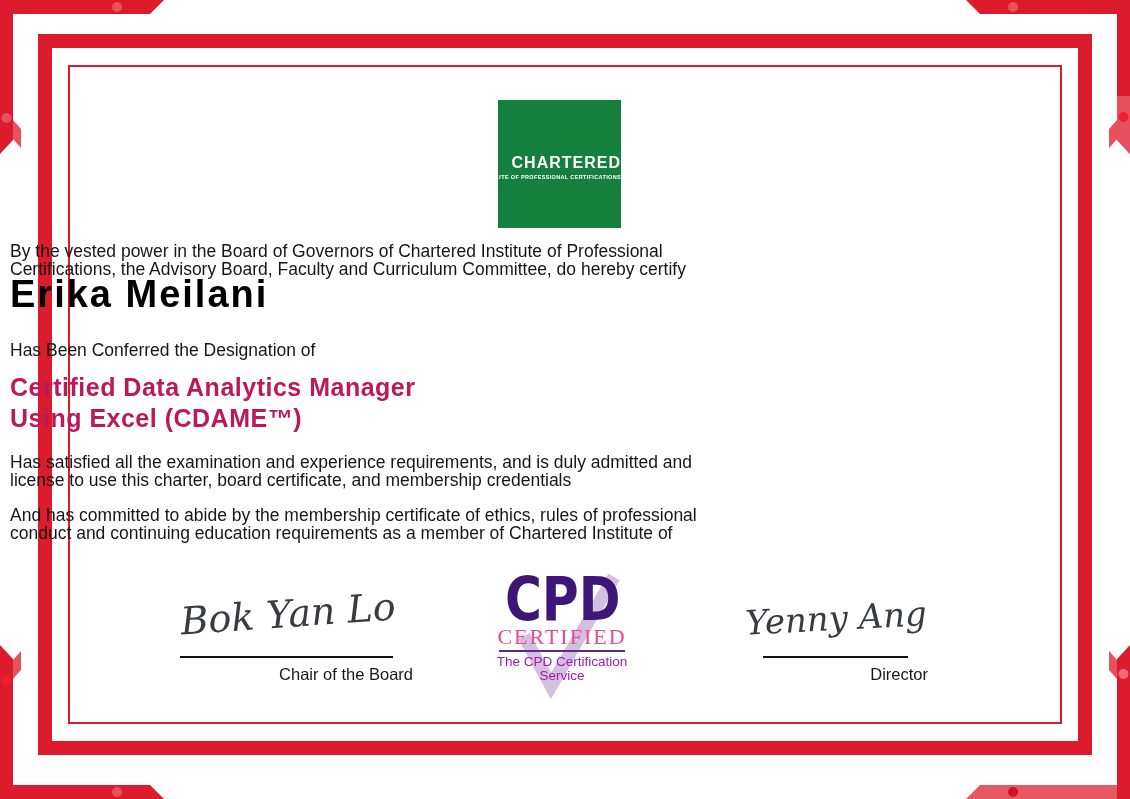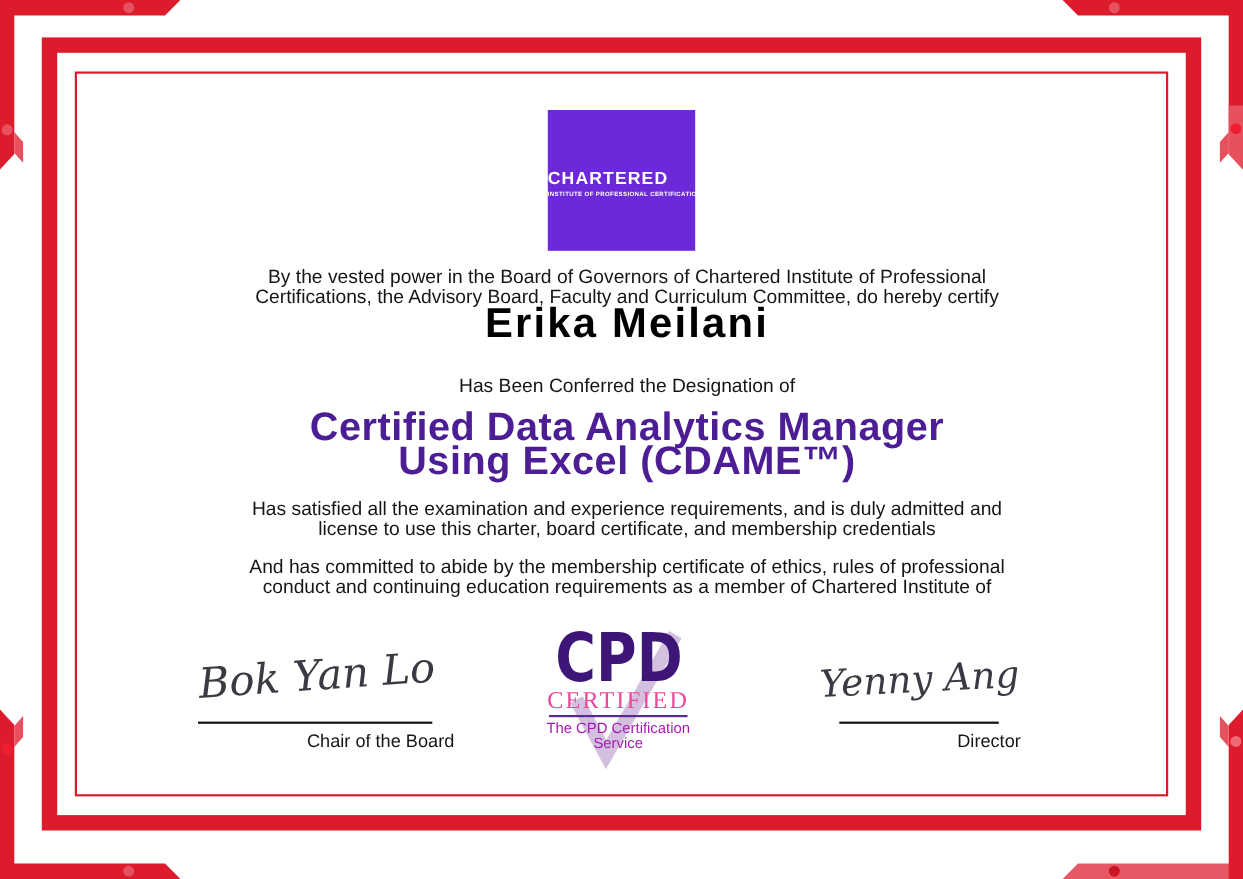--- a/index.html
+++ b/index.html
@@ -17,42 +17,42 @@
     border:2px solid #d81c2b;pointer-events:none;
   }
   
   .corner{position:absolute;width:170px;height:170px;}
   .corner.tl{left:0;top:0;}
   .corner.tr{right:0;top:0;transform:scaleX(-1);}
   .corner.bl{left:0;bottom:0;transform:scaleY(-1);}
   .corner.br{right:0;bottom:0;transform:scale(-1,-1);}
   
   .logo-square{
-    position:absolute;left:498px;top:100px;width:134px;height:128px;
-    background:#6d28d9;display:flex;flex-direction:column;align-items:flex-start;
+    position:absolute;left:498px;top:100px;width:123px;height:128px;
+    background:#15803d;display:flex;flex-direction:column;align-items:flex-end;
   }
   .logo-word{
     margin-top:55px;color:#ffffff;font-weight:bold;font-size:16px;
     letter-spacing:1px;line-height:16px;white-space:nowrap;
   }
   .logo-sub{
     color:#ffffff;font-weight:bold;font-size:5.5px;letter-spacing:.35px;
     margin-top:3px;white-space:nowrap;
   }
   
-  .line{position:absolute;left:0;right:0;text-align:center;margin-left:10px;}
+  .line{position:absolute;left:0;right:0;text-align:left;margin-left:10px;}
   .para{font-size:17.5px;line-height:18px;color:#161616;}
   .intro{top:242px;}
   .name{
     top:278px;font-size:38px;font-weight:bold;color:#000000;
     letter-spacing:2px;line-height:32px;
   }
   .conferred{top:341px;}
   .designation{
-    top:372px;font-size:36px;font-weight:bold;color:#4c1d95;
+    top:372px;font-size:25px;font-weight:bold;color:#be185d;
     letter-spacing:.5px;line-height:31px;
   }
   .requirements{top:453px;}
   .commitment{top:506px;}
   
   .sig-script{
     position:absolute;text-align:center;
     font-family:"DejaVu Serif",serif;font-style:italic;font-weight:400;
     color:#3a3b42;white-space:nowrap;
   }

